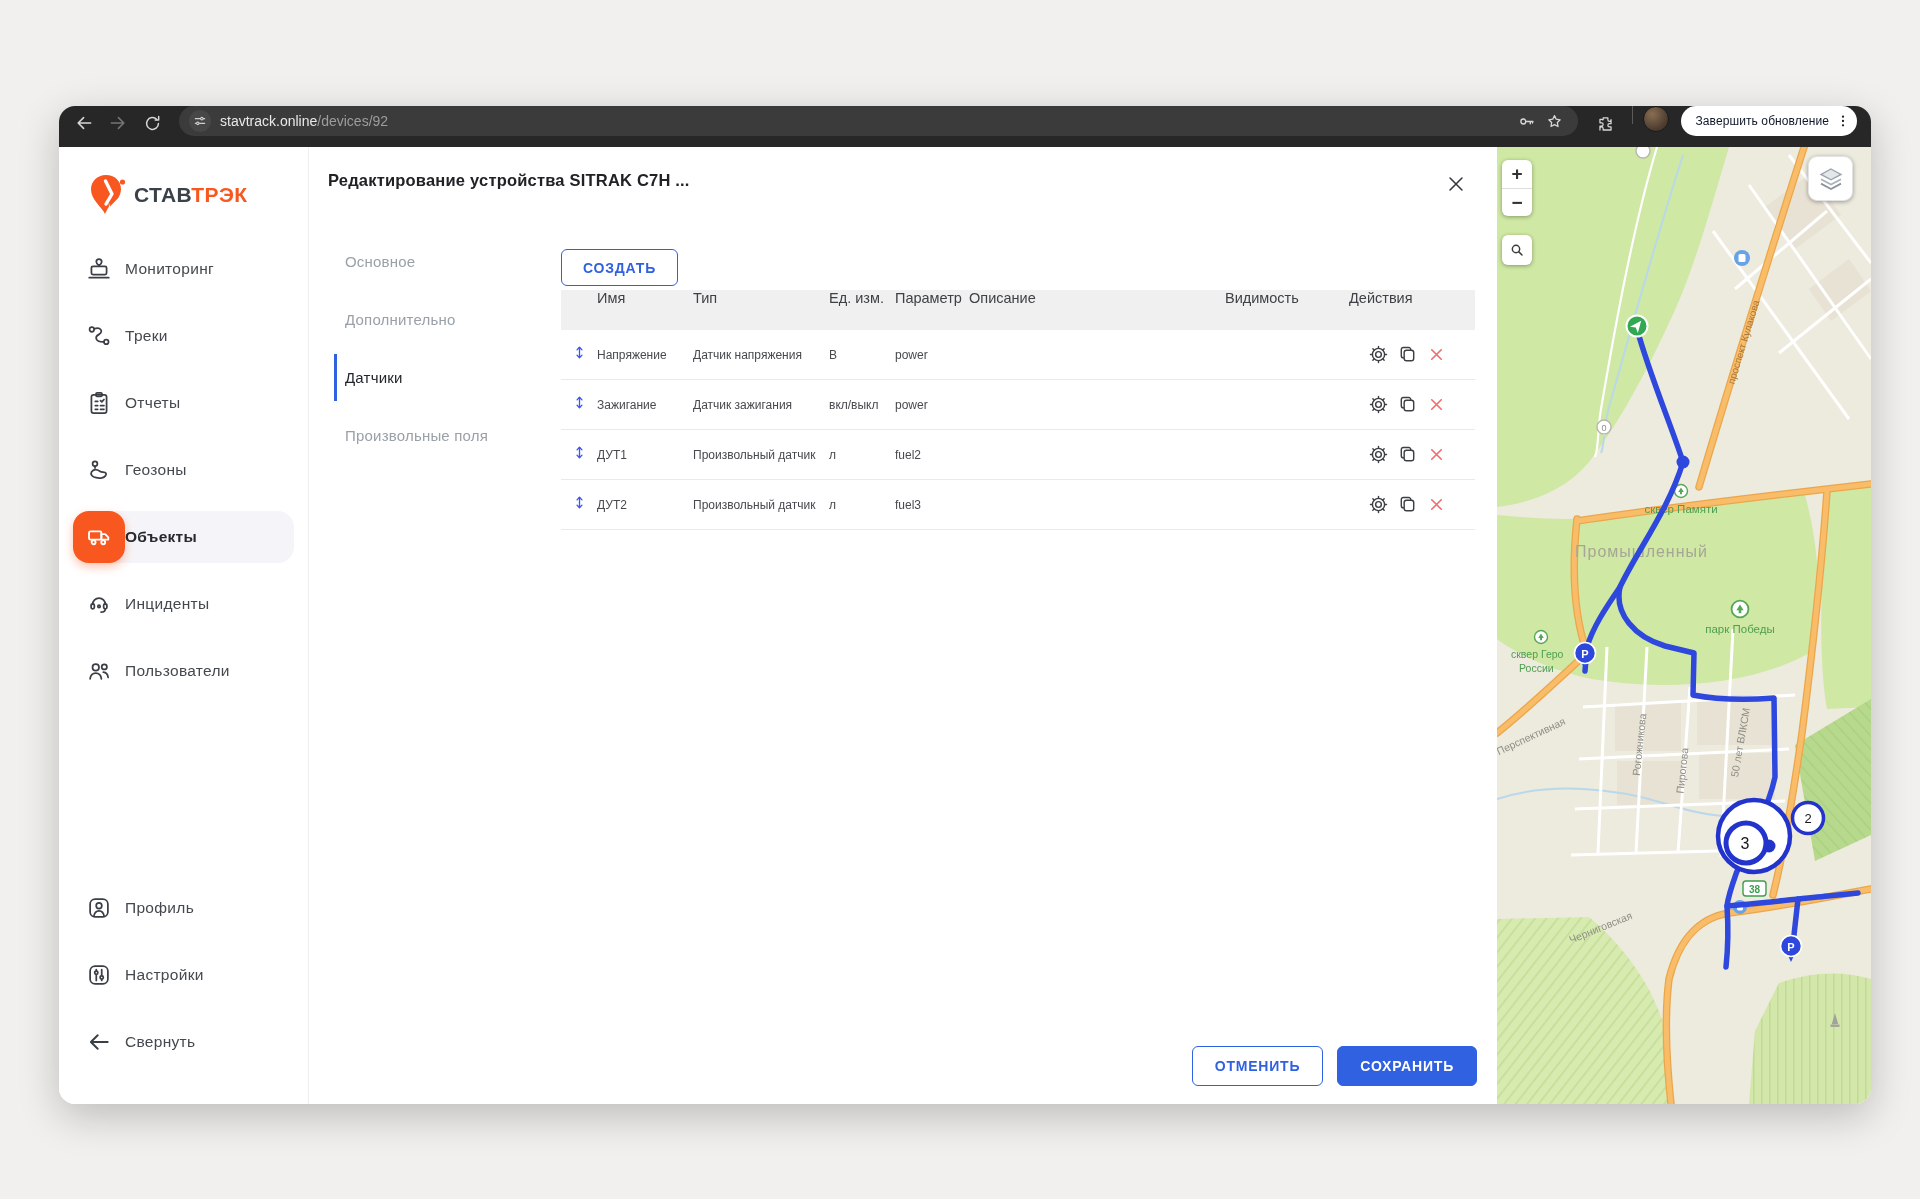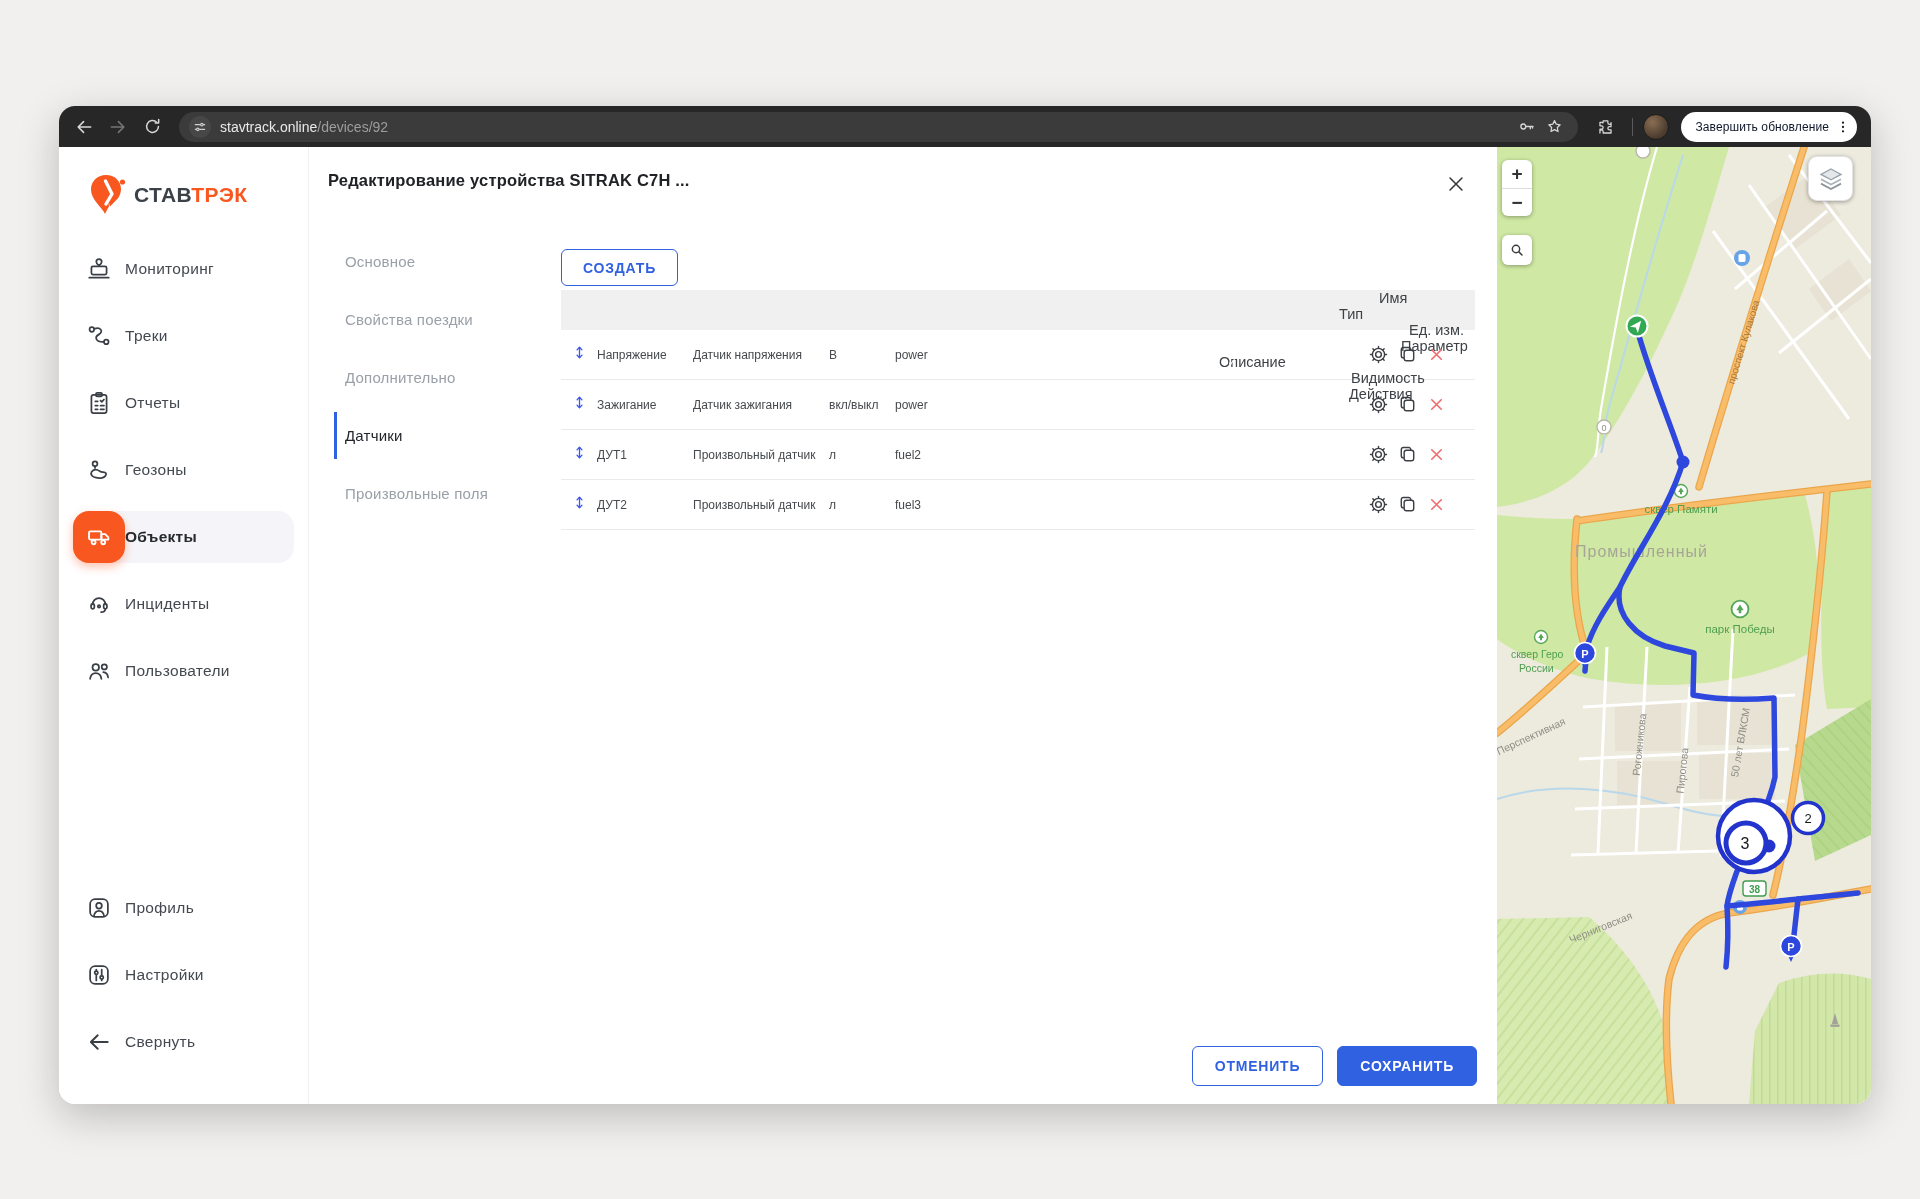--- a/index.html
+++ b/index.html
@@ -6,21 +6,21 @@
   html,body { background:#f1f0ee; }
   body { font-family:"Liberation Sans","DejaVu Sans",sans-serif; }
   .page { position:relative; width:1920px; height:1199px; background:#f1f0ee; overflow:hidden; }
 
   
   .window { position:absolute; left:59px; top:106px; width:1812px; height:998px;
             border-radius:16px; overflow:hidden; background:#fff;
             box-shadow:0 12px 40px rgba(0,0,0,.22); display:flex; flex-direction:column; }
 
   
-  .chrome { height:41px; background:#272727; display:flex; align-items:center; padding:0 14px 0 8px; flex:none; }
+  .chrome { height:41px; background:#272727; display:flex; padding:0 14px 0 8px; flex:none; }
   .chrome .navbtn { width:34px; height:34px; display:flex; align-items:center; justify-content:center; border-radius:50%; flex:none; }
   .chrome svg { display:block; }
   .omnibox { flex:1; height:30px; margin:0 10px; background:#3b3b3b; border-radius:15px;
              display:flex; align-items:center; padding:0 10px; min-width:0; }
   .tune-wrap { width:22px; height:22px; border-radius:50%; background:#474747; display:flex; align-items:center; justify-content:center; flex:none; }
   .url { margin-left:9px; font-size:14px; color:#e9e9e9; white-space:nowrap; }
   .url .path { color:#9d9d9d; }
   .omni-spacer { flex:1; }
   .omni-ic { width:28px; height:28px; display:flex; align-items:center; justify-content:center; flex:none; }
   .chrome-sep { width:1px; height:18px; background:#5a5a5a; margin:0 10px; flex:none; }
@@ -59,21 +59,21 @@
   .tab { height:47px; margin-bottom:11px; display:flex; align-items:center; padding-left:8px;
          border-left:3px solid transparent; font-size:15px; color:#9aa0a8; letter-spacing:.2px; cursor:pointer; }
   .tab.active { color:#22262b; font-weight:400; border-left-color:#3061e1; }
 
   .create-btn { position:absolute; left:252px; top:102px; height:37px; padding:0 21px; background:#fff;
                 border:1.5px solid #3061e1; border-radius:6px; color:#3061e1; font-size:14px; font-weight:700;
                 letter-spacing:.8px; display:flex; align-items:center; cursor:pointer; }
 
   
   .table { position:absolute; left:252px; top:143px; width:914px; }
-  .thead { height:40px; background:#f1f0f0; display:flex; align-items:flex-end; font-size:14.5px; color:#3e4246;flex-direction:column; }
+  .thead { height:40px; background:#f1f0f0; display:flex; align-items:flex-start; font-size:14.5px; color:#3e4246; }
   .trow { height:50px; border-bottom:1px solid #eaeaea; display:flex; align-items:center; }
   .c { flex:none; }
   .c0 { width:36px; display:flex; justify-content:center; }
   .c1 { width:96px; } .c2 { width:136px; } .c3 { width:66px; } .c4 { width:74px; } .c5 { width:256px; }
   .c6 { width:124px; } .c7 { width:126px; display:flex; align-items:center; }
   .cell-txt { font-size:12px; color:#46494d; }
   .checkbox { width:16px; height:16px; background:#2e7bf0; border-radius:3.5px; position:relative; cursor:pointer; }
   .checkbox::after { content:"✓"; position:absolute; left:2.5px; top:0.5px; color:#fff; font-size:11.5px; font-weight:700; }
   .act { display:flex; align-items:center; gap:7px; padding-left:18px; }
   .act .aic { width:22px; height:22px; display:flex; align-items:center; justify-content:center; cursor:pointer; }
@@ -292,21 +292,20 @@
       <div class="main">
         <div class="modal-title">Редактирование устройства SITRAK C7H ...</div>
         <div class="close-btn">
           <svg width="22" height="22" viewBox="0 0 24 24">
               <path d="M5.5 5.5l13 13M18.5 5.5l-13 13" stroke="#33363b" stroke-width="1.7" stroke-linecap="round"></path>
             </svg>
         </div>
 
         <div class="tabs">
           <div class="tab">Основное</div>
-          <div class="tab">Свойства поездки</div>
           <div class="tab">Дополнительно</div>
           <div class="tab active">Датчики</div>
           <div class="tab">Произвольные поля</div>
         </div>
 
         <div class="create-btn">СОЗДАТЬ</div>
 
         <div class="table">
           <div class="thead">
             <div class="c c0"></div>

